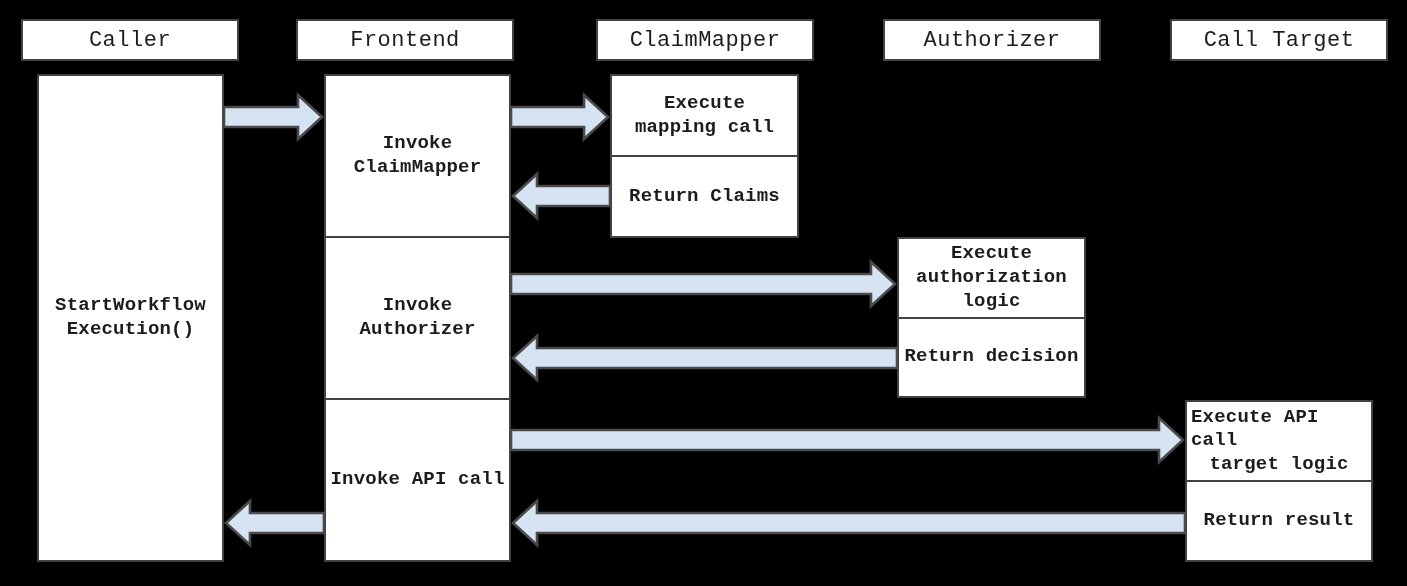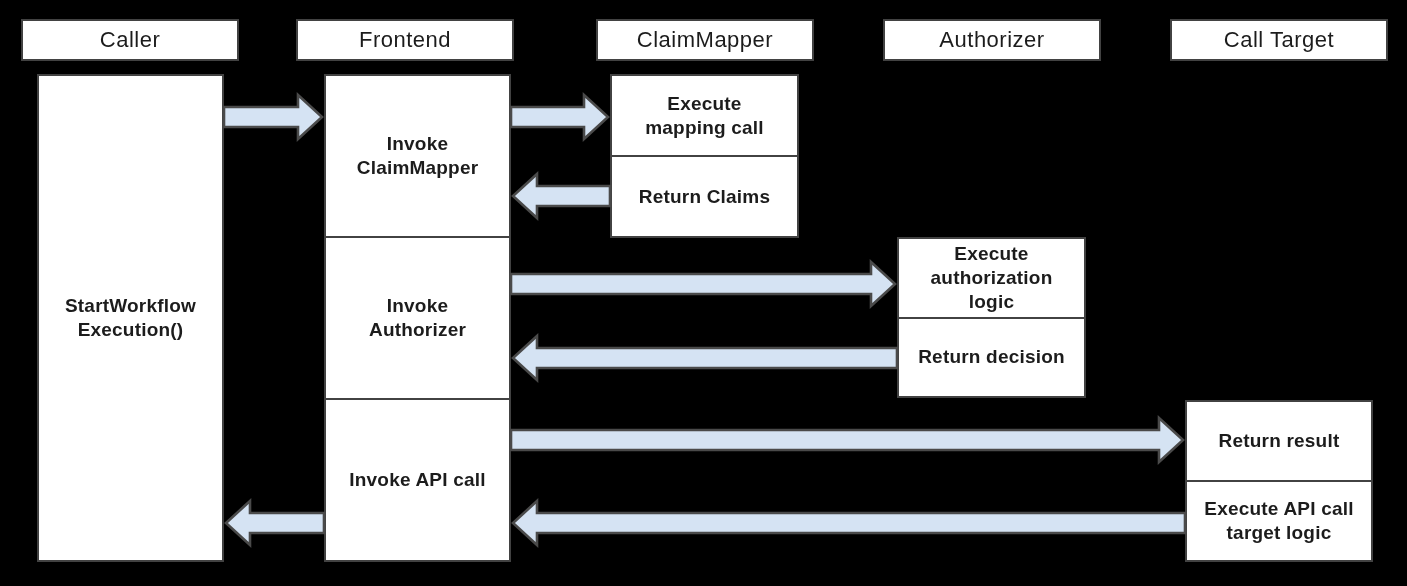--- a/index.html
+++ b/index.html
@@ -2,21 +2,21 @@
 <html><head>
 <meta charset="utf-8">
 <style>
   * { margin: 0; padding: 0; box-sizing: border-box; }
   html, body { background: #000; }
   .stage {
     position: relative;
     width: 1407px;
     height: 586px;
     background: var(--bg, #000);
-    font-family: Liberation Sans, sans-serif;
+    font-family: Liberation Mono, monospace;
     overflow: hidden;
   }
   .lane-header {
     position: absolute;
     top: 19px;
     width: 218px;
     height: 42px;
     background: var(--box-fill, #fff);
     border: 2px solid var(--box-border, #424242);
     display: flex;
@@ -33,21 +33,21 @@
     border: 2px solid var(--box-border, #424242);
     display: flex;
     flex-direction: column;
   }
   .cell {
     flex: 1;
     display: flex;
     flex-direction: column;
     align-items: center;
     justify-content: center;
-    text-align: center;
+    text-align: left;
     font-size: 19px;
     font-weight: bold;
     line-height: 1.24;
     color: var(--text, #1c1c1c);
     letter-spacing: 0.2px;
     padding: 2px 4px;
   }
   .cell + .cell { border-top: 2px solid var(--box-border, #424242); }
   .arrows-layer { position: absolute; left: 0; top: 0; }
 </style>
@@ -109,25 +109,25 @@
         <div>authorization</div>
         <div>logic</div>
       </div>
     <div class="cell">
         <div>Return decision</div>
       </div>
   </div>
 
   <div class="activation" style="left:1185px;top:400px;width:188px;height:162px">
     <div class="cell">
-        <div>Return result</div>
+        <div>Execute API call</div>
+        <div>target logic</div>
       </div>
     <div class="cell">
-        <div>Execute API call</div>
-        <div>target logic</div>
+        <div>Return result</div>
       </div>
   </div>
 
   <svg class="arrows-layer" width="1407" height="586" viewBox="0 0 1407 586">
       <polygon points="224,107 298,107 298,95 322,117 298,139 298,127 224,127" fill="#d5e3f3" stroke="#4a4a4a" stroke-width="2.6"></polygon>
       <polygon points="511,107 584,107 584,95 608,117 584,139 584,127 511,127" fill="#d5e3f3" stroke="#4a4a4a" stroke-width="2.6"></polygon>
       <polygon points="610,186 537,186 537,174 513,196 537,218 537,206 610,206" fill="#d5e3f3" stroke="#4a4a4a" stroke-width="2.6"></polygon>
       <polygon points="511,274 871,274 871,262 895,284 871,306 871,294 511,294" fill="#d5e3f3" stroke="#4a4a4a" stroke-width="2.6"></polygon>
       <polygon points="897,348 537,348 537,336 513,358 537,380 537,368 897,368" fill="#d5e3f3" stroke="#4a4a4a" stroke-width="2.6"></polygon>
       <polygon points="511,430 1159,430 1159,418 1183,440 1159,462 1159,450 511,450" fill="#d5e3f3" stroke="#4a4a4a" stroke-width="2.6"></polygon>

